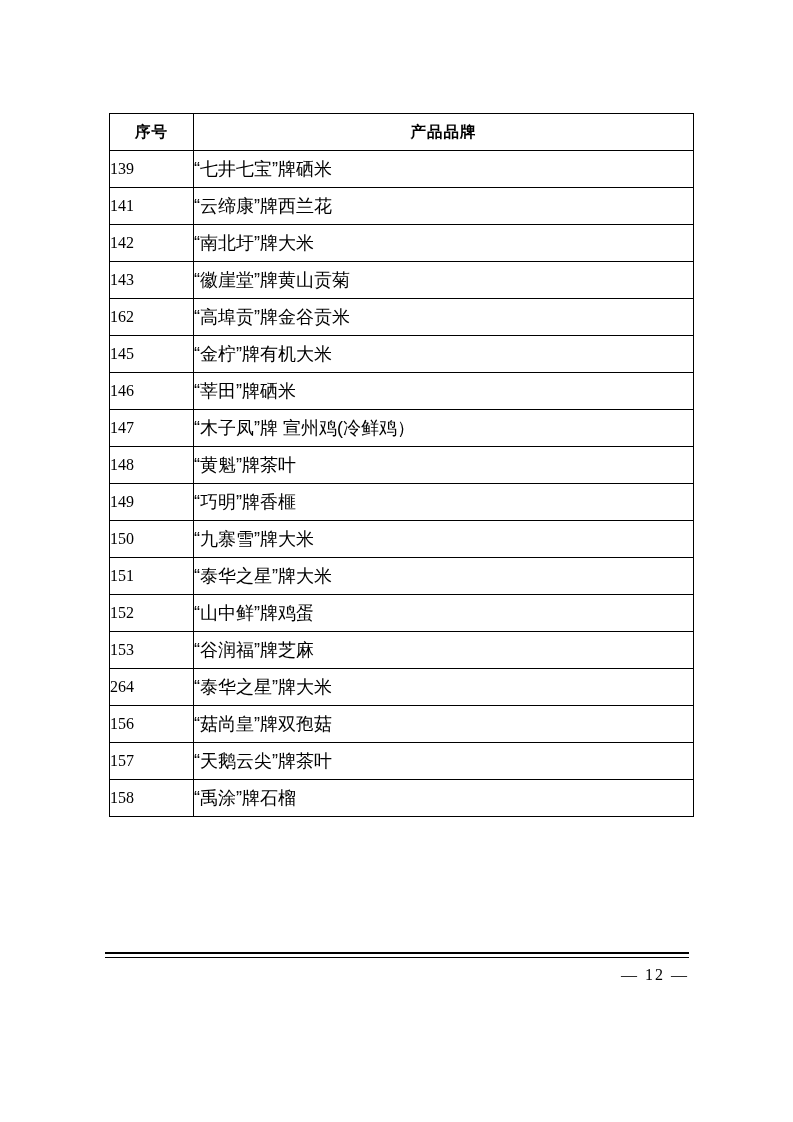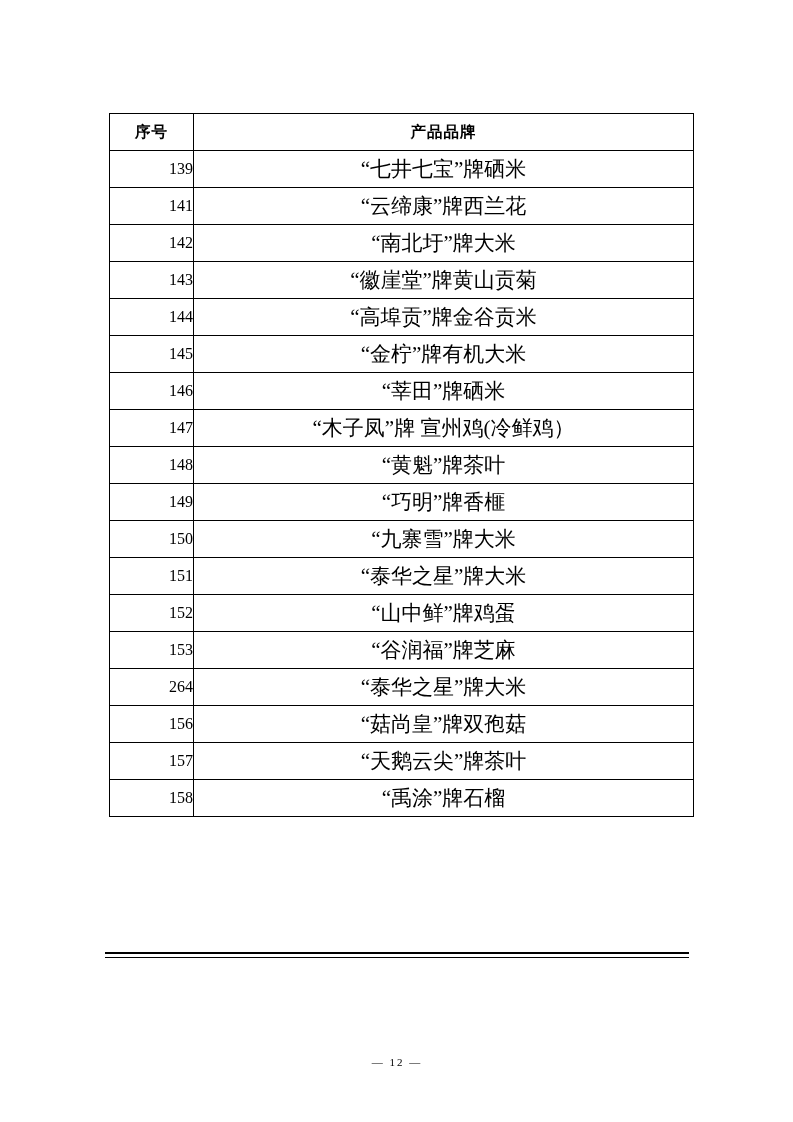--- a/index.html
+++ b/index.html
@@ -44,46 +44,46 @@
   col.col-brand { width: 500px; }
 
   th.head-cell {
     font-weight: bold;
     font-size: 15.5px;
     text-align: center;
     letter-spacing: 1px;
     font-family: "Liberation Serif", "DejaVu Serif", serif;
   }
   td.seq-cell {
-    text-align: right;
+    text-align: left;
     font-size: 16px;
     font-family: "Liberation Serif", "DejaVu Serif", serif;
   }
   td.brand-cell {
-    text-align: center;
-    font-size: 21px;
+    text-align: left;
+    font-size: 18px;
     padding-left: 12px;
-    font-family: Liberation Serif, serif;
+    font-family: Liberation Sans, sans-serif;
   }
   .rule {
     position: absolute;
     left: 105px;
     top: 952px;
     width: 584px;
     border-top: 2px solid #000000;
     border-bottom: 1px solid #000000;
     height: 3px;
   }
   .page-number {
     position: absolute;
     left: 105px;
-    top: 1056px;
+    top: 966px;
     width: 584px;
-    text-align: center;
-    font-size: 11px;
+    text-align: right;
+    font-size: 16px;
     letter-spacing: 2px;
     font-family: "Liberation Serif", "DejaVu Serif", serif;
   }
 </style>
 </head>
 <body>
 
 <div class="page">
 
   <div class="table-wrap">
@@ -109,21 +109,21 @@
         </tr>
         <tr>
           <td class="seq-cell">142</td>
           <td class="brand-cell">“南北圩”牌大米</td>
         </tr>
         <tr>
           <td class="seq-cell">143</td>
           <td class="brand-cell">“徽崖堂”牌黄山贡菊</td>
         </tr>
         <tr>
-          <td class="seq-cell">144</td>
+          <td class="seq-cell">162</td>
           <td class="brand-cell">“高埠贡”牌金谷贡米</td>
         </tr>
         <tr>
           <td class="seq-cell">145</td>
           <td class="brand-cell">“金柠”牌有机大米</td>
         </tr>
         <tr>
           <td class="seq-cell">146</td>
           <td class="brand-cell">“莘田”牌硒米</td>
         </tr>

